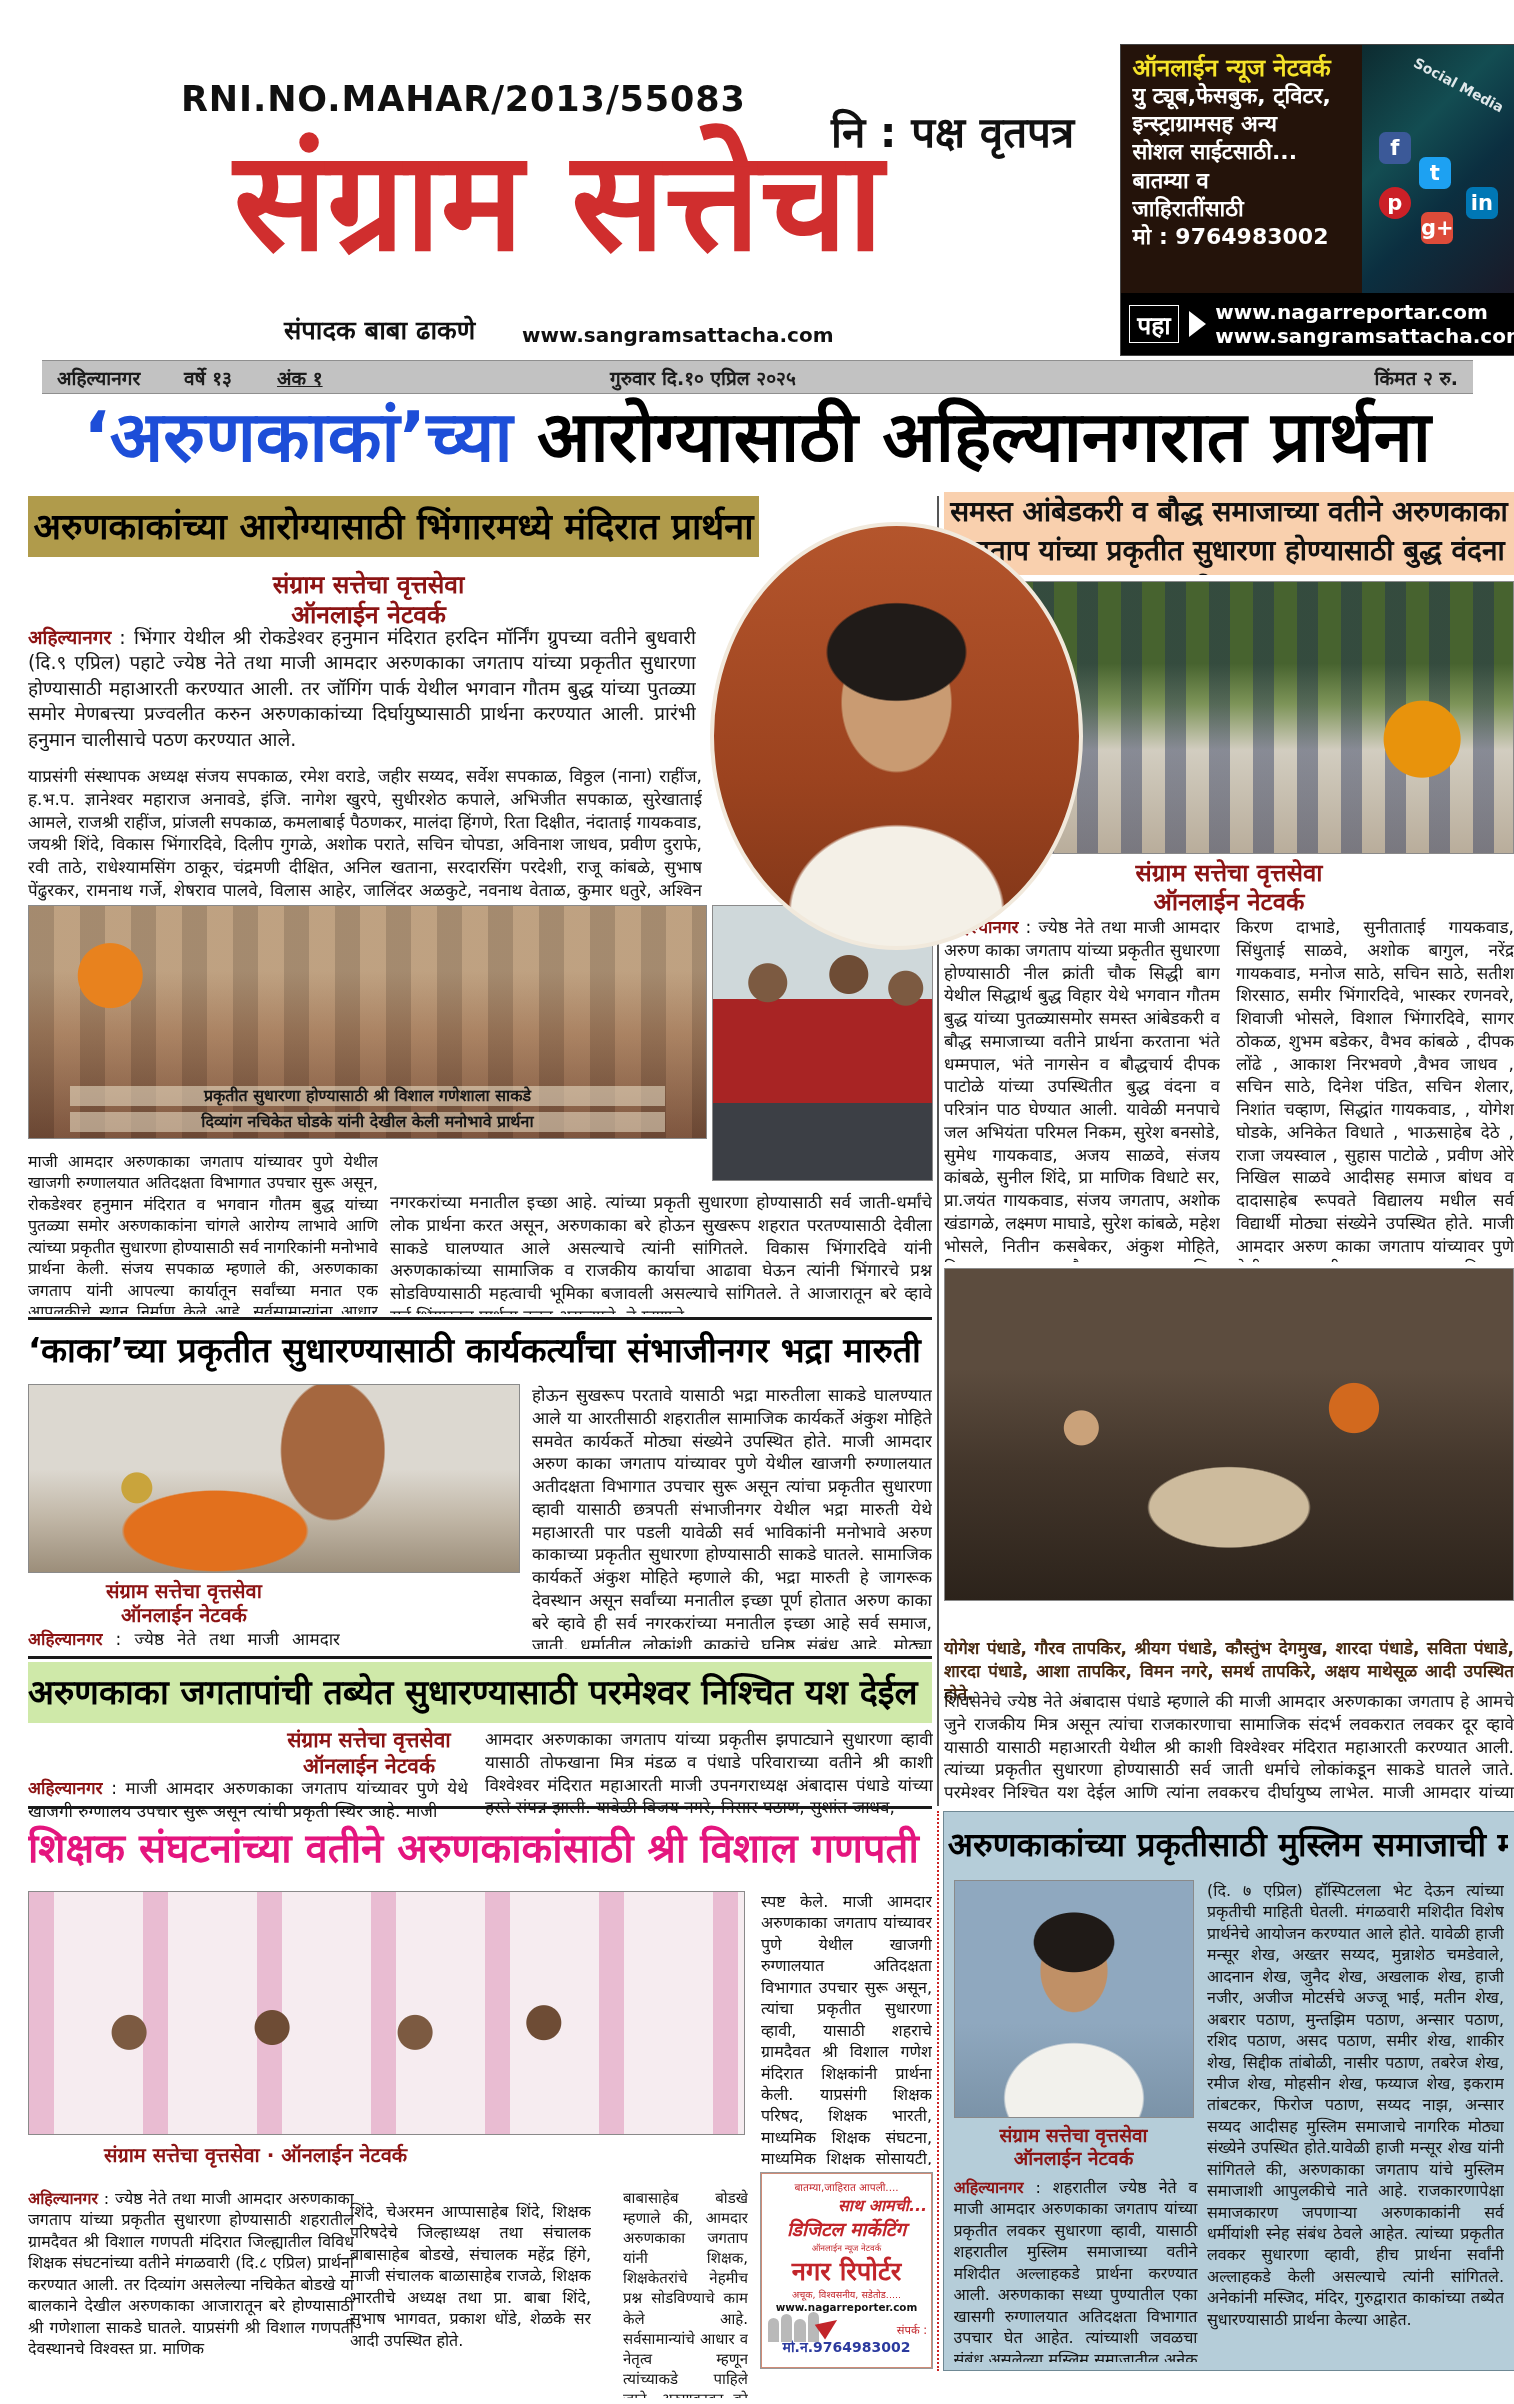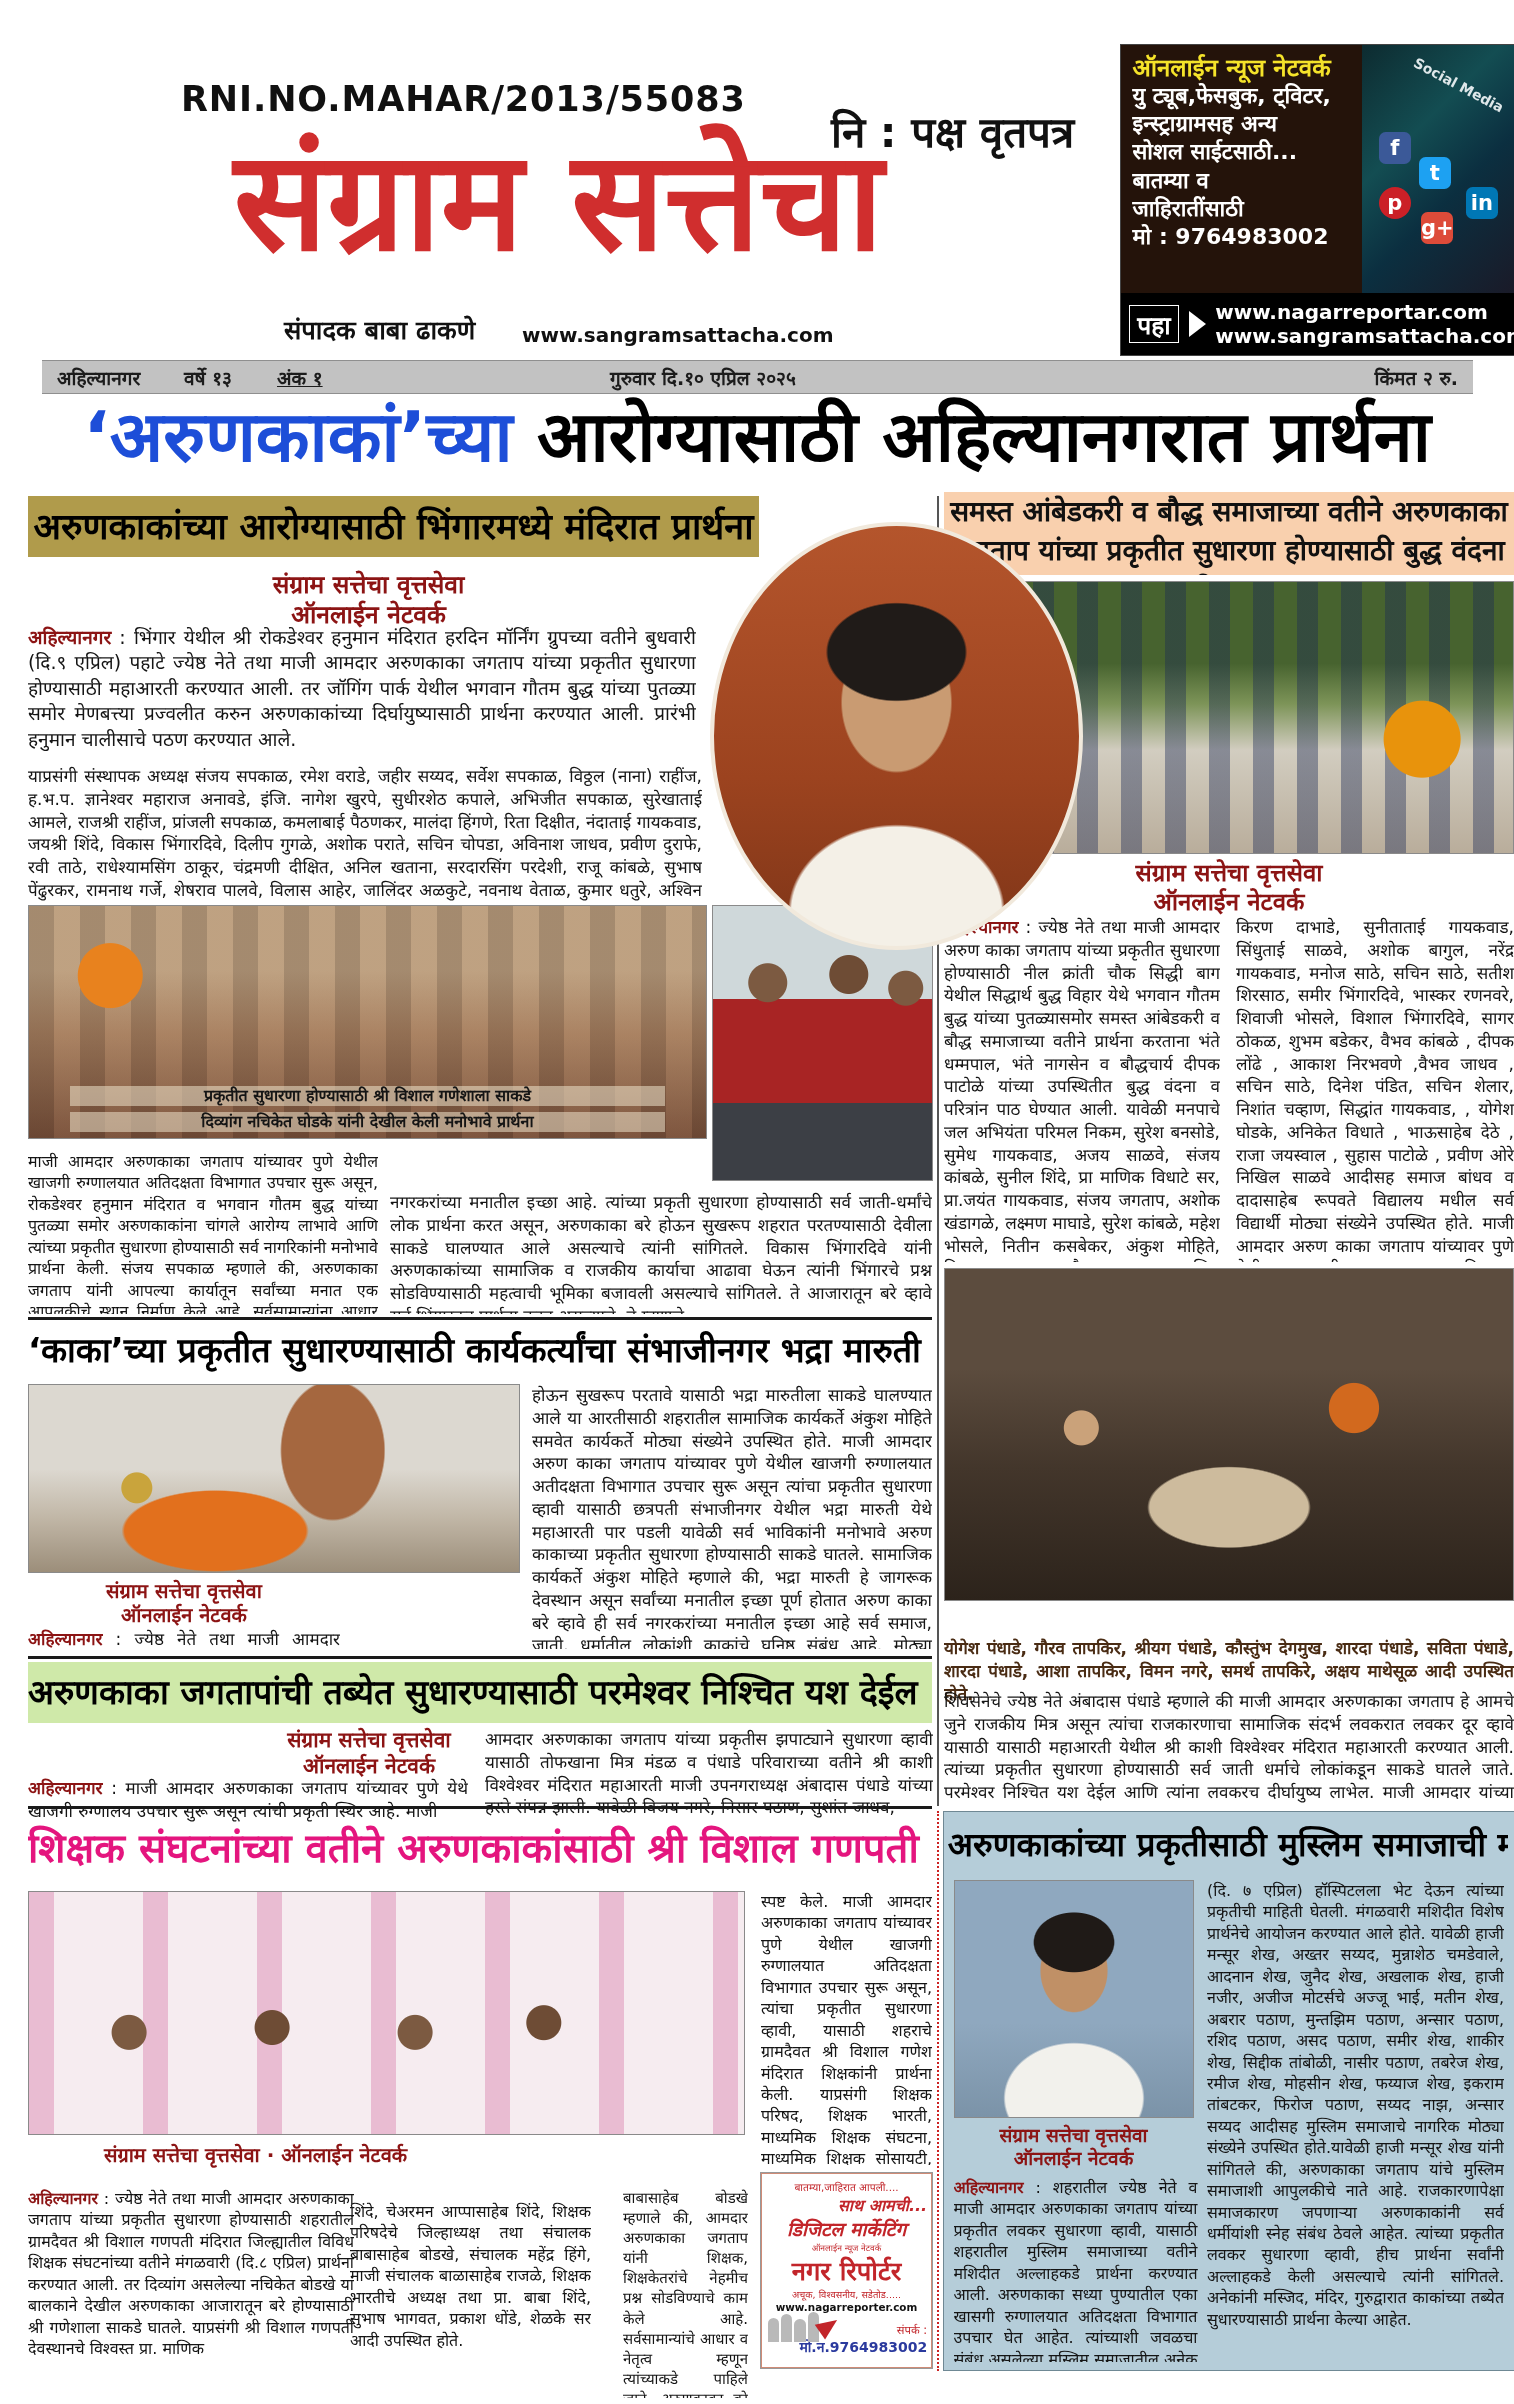--- a/index.html
+++ b/index.html
@@ -242,21 +242,21 @@
 
   <div class="abs nrbox" style="left:761px;top:2173px;width:171px;height:195px;">
     <div class="nr-red" style="font-size:10.4px;">बातम्या,जाहिरात आपली....</div>
     <div class="nr-red" style="font-size:16px;font-weight:800;font-style:italic;text-align:right;">साथ आमची...</div>
     <div class="nr-red" style="font-size:19px;font-weight:800;font-style:italic;">डिजिटल मार्केटिंग</div>
     <div class="nr-red" style="font-size:8.5px;">ऑनलाईन न्यूज नेटवर्क</div>
     <div class="nr-red" style="font-size:25.6px;font-weight:800;">नगर रिपोर्टर</div>
     <div class="nr-red" style="font-size:9.5px;">अचूक, विश्वसनीय, सडेतोड.....</div>
     <div style="font-size:10.4px;font-weight:800;">www.nagarreporter.com</div>
     <div class="nr-red" style="font-size:11.4px;text-align:right;margin-top:9.5px;">संपर्क :</div>
-    <div style="font-size:14px;font-weight:800;color:#2b3a9e;text-align:right;">मो.न.9764983002</div>
+    <div style="font-size:14px;font-weight:800;color:#2b3a9e;text-align:center;">मो.न.9764983002</div>
     <div class="figs">
       <i style="left:0;"></i>
         <i style="left:13.2px;height:28px;"></i>
         <i style="left:26.5px;height:23px;"></i>
         <i style="left:40px;height:30px;"></i>
       <span class="arr"></span>
     </div>
   </div>
 
   <div class="abs byline" style="left:57px;top:2143px;width:397px;font-size:20px;">

